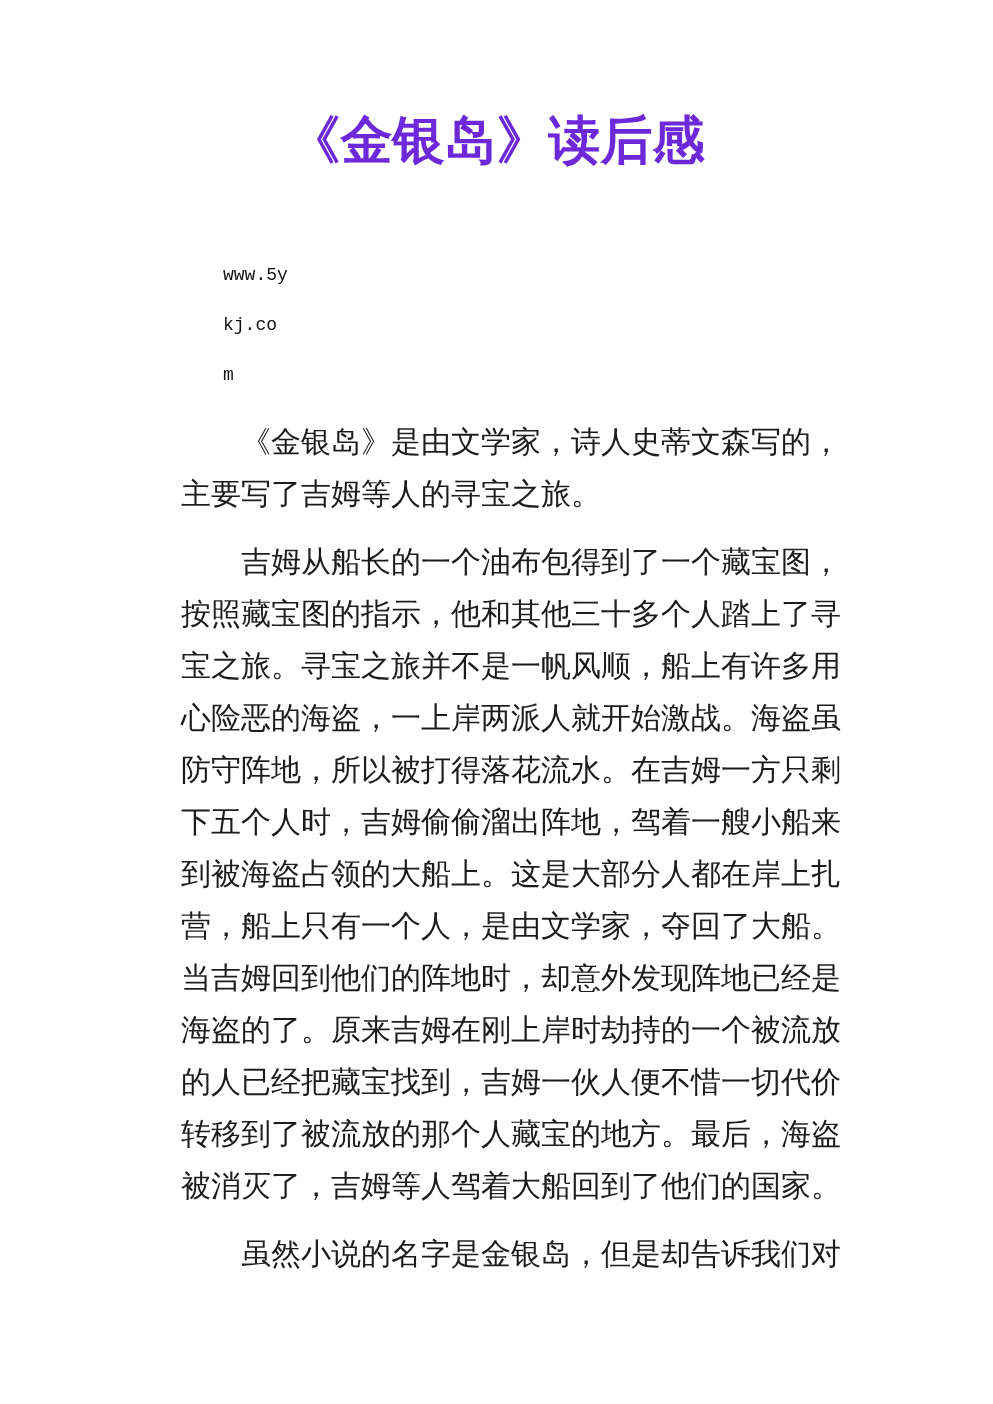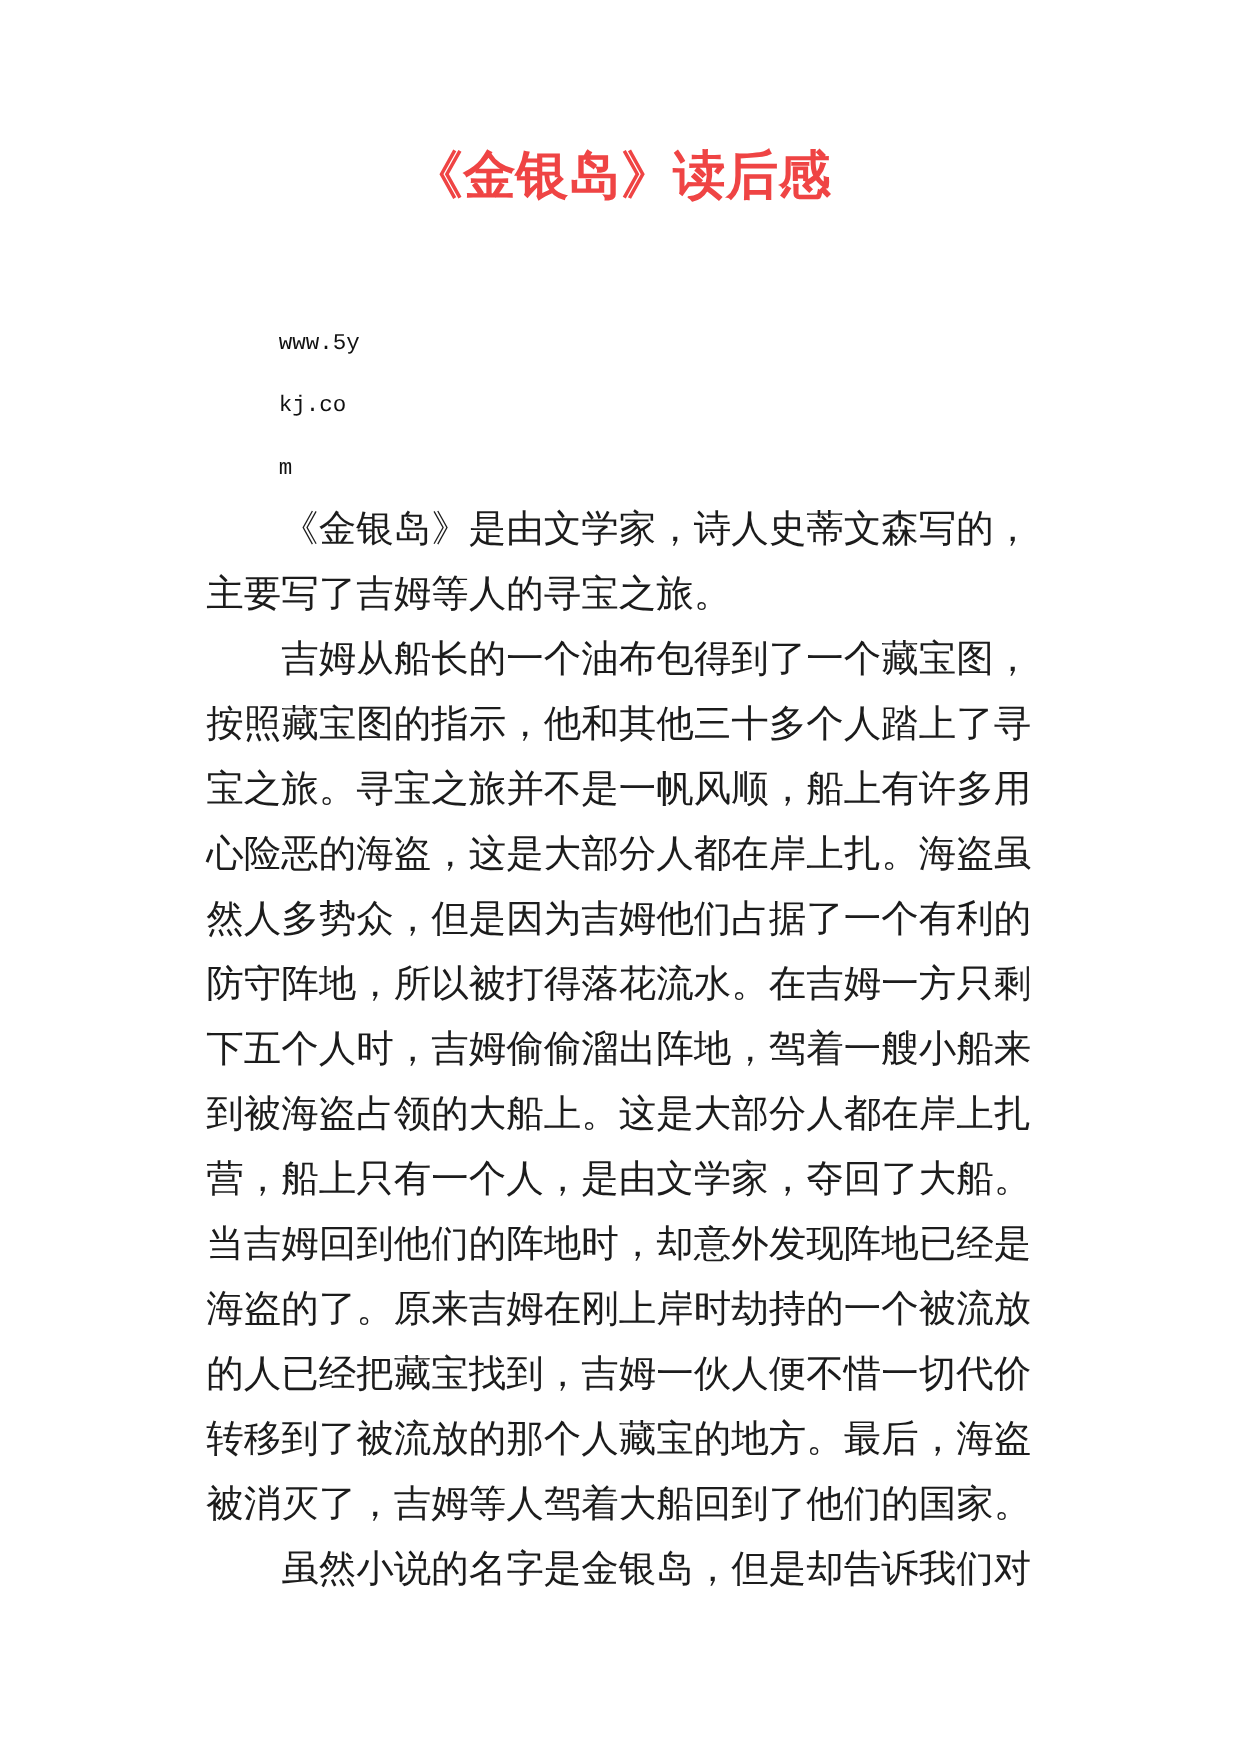--- a/index.html
+++ b/index.html
@@ -15,23 +15,23 @@
     overflow: hidden;
     font-family: "Liberation Serif", "DejaVu Serif", serif;
     color: #1c1c1c;
   }
   .doc-title {
     margin: 110px 0 12px 0;
     padding: 0;
     text-align: center;
     font-family: "Liberation Sans", "DejaVu Sans", sans-serif;
     font-weight: bold;
-    font-size: 42px;
+    font-size: 52px;
     line-height: 60px;
-    color: #ef4444;
+    color: #6d28d9;
     letter-spacing: 0;
   }
   .url-block {
     margin: 80px 168px 0 165px;
     font-family: "Liberation Mono", "DejaVu Sans Mono", monospace;
     font-size: 18px;
     line-height: 50px;
     color: #111111;
   }
   .url-line {
@@ -39,23 +39,22 @@
     white-space: nowrap;
   }
   .doc-body {
     margin: 0 0 0 165px;
     width: 663px;
     font-size: 30px;
     line-height: 52px;
     color: #1c1c1c;
   }
   .paragraph {
-    margin: 0;
+    margin: 16px;
     padding: 0;
-    font-family: Liberation Mono, monospace;
   }
   .text-line {
     white-space: nowrap; 
   }
 </style>
 </head>
 <body>
 
 <div class="page">
   <h1 class="doc-title">《金银岛》读后感</h1>
@@ -68,22 +67,21 @@
 
   <div class="doc-body">
       <div class="paragraph">
         <div class="text-line">　　《金银岛》是由文学家，诗人史蒂文森写的，</div>
         <div class="text-line">主要写了吉姆等人的寻宝之旅。</div>
       </div>
       <div class="paragraph">
         <div class="text-line">　　吉姆从船长的一个油布包得到了一个藏宝图，</div>
         <div class="text-line">按照藏宝图的指示，他和其他三十多个人踏上了寻</div>
         <div class="text-line">宝之旅。寻宝之旅并不是一帆风顺，船上有许多用</div>
-        <div class="text-line">心险恶的海盗，这是大部分人都在岸上扎。海盗虽</div>
-        <div class="text-line">然人多势众，但是因为吉姆他们占据了一个有利的</div>
+        <div class="text-line">心险恶的海盗，一上岸两派人就开始激战。海盗虽</div>
         <div class="text-line">防守阵地，所以被打得落花流水。在吉姆一方只剩</div>
         <div class="text-line">下五个人时，吉姆偷偷溜出阵地，驾着一艘小船来</div>
         <div class="text-line">到被海盗占领的大船上。这是大部分人都在岸上扎</div>
         <div class="text-line">营，船上只有一个人，是由文学家，夺回了大船。</div>
         <div class="text-line">当吉姆回到他们的阵地时，却意外发现阵地已经是</div>
         <div class="text-line">海盗的了。原来吉姆在刚上岸时劫持的一个被流放</div>
         <div class="text-line">的人已经把藏宝找到，吉姆一伙人便不惜一切代价</div>
         <div class="text-line">转移到了被流放的那个人藏宝的地方。最后，海盗</div>
         <div class="text-line">被消灭了，吉姆等人驾着大船回到了他们的国家。</div>
       </div>

